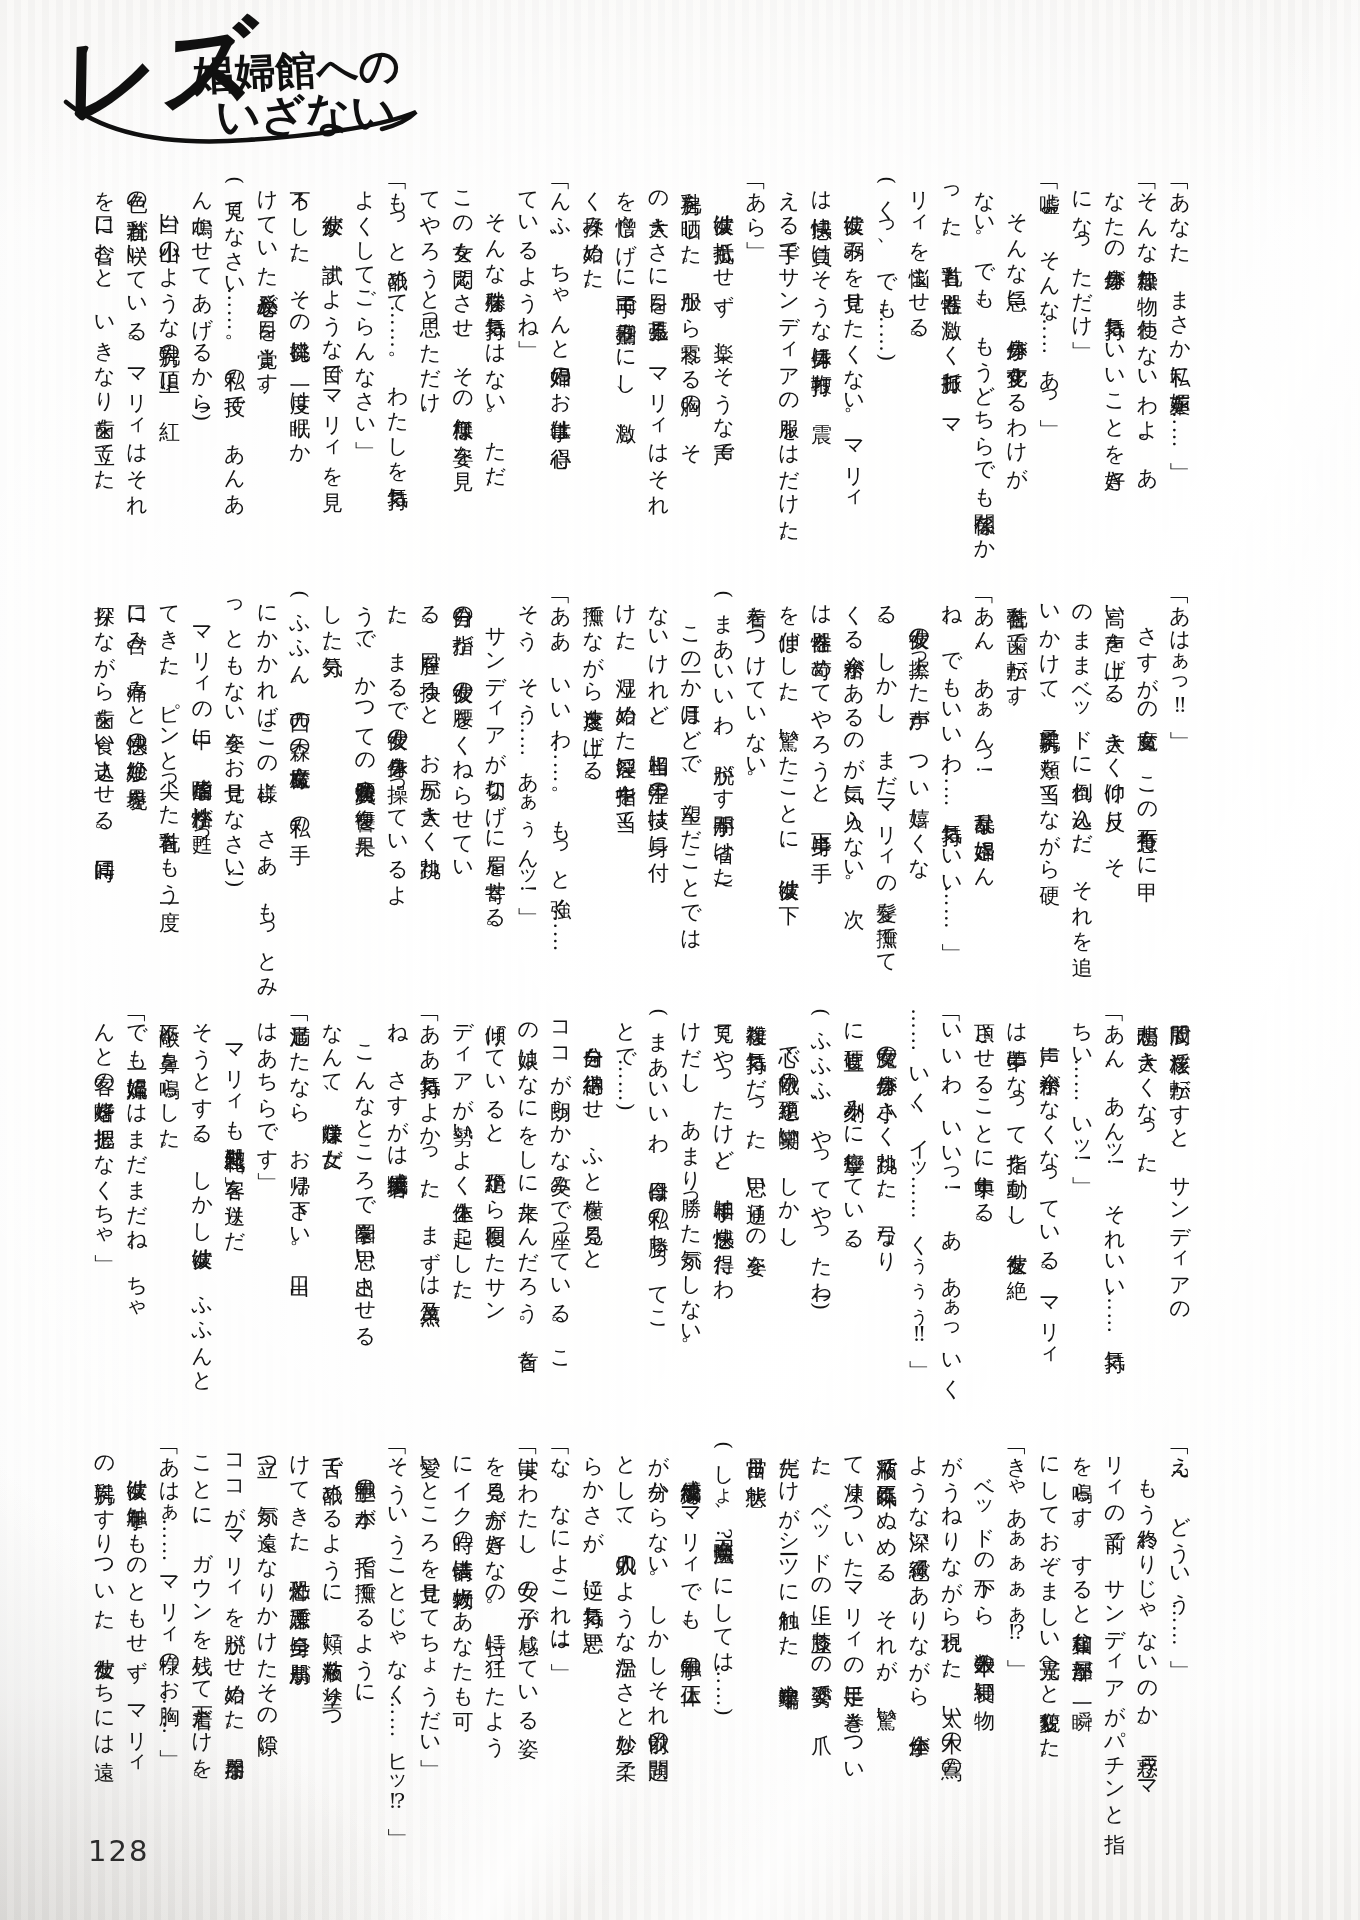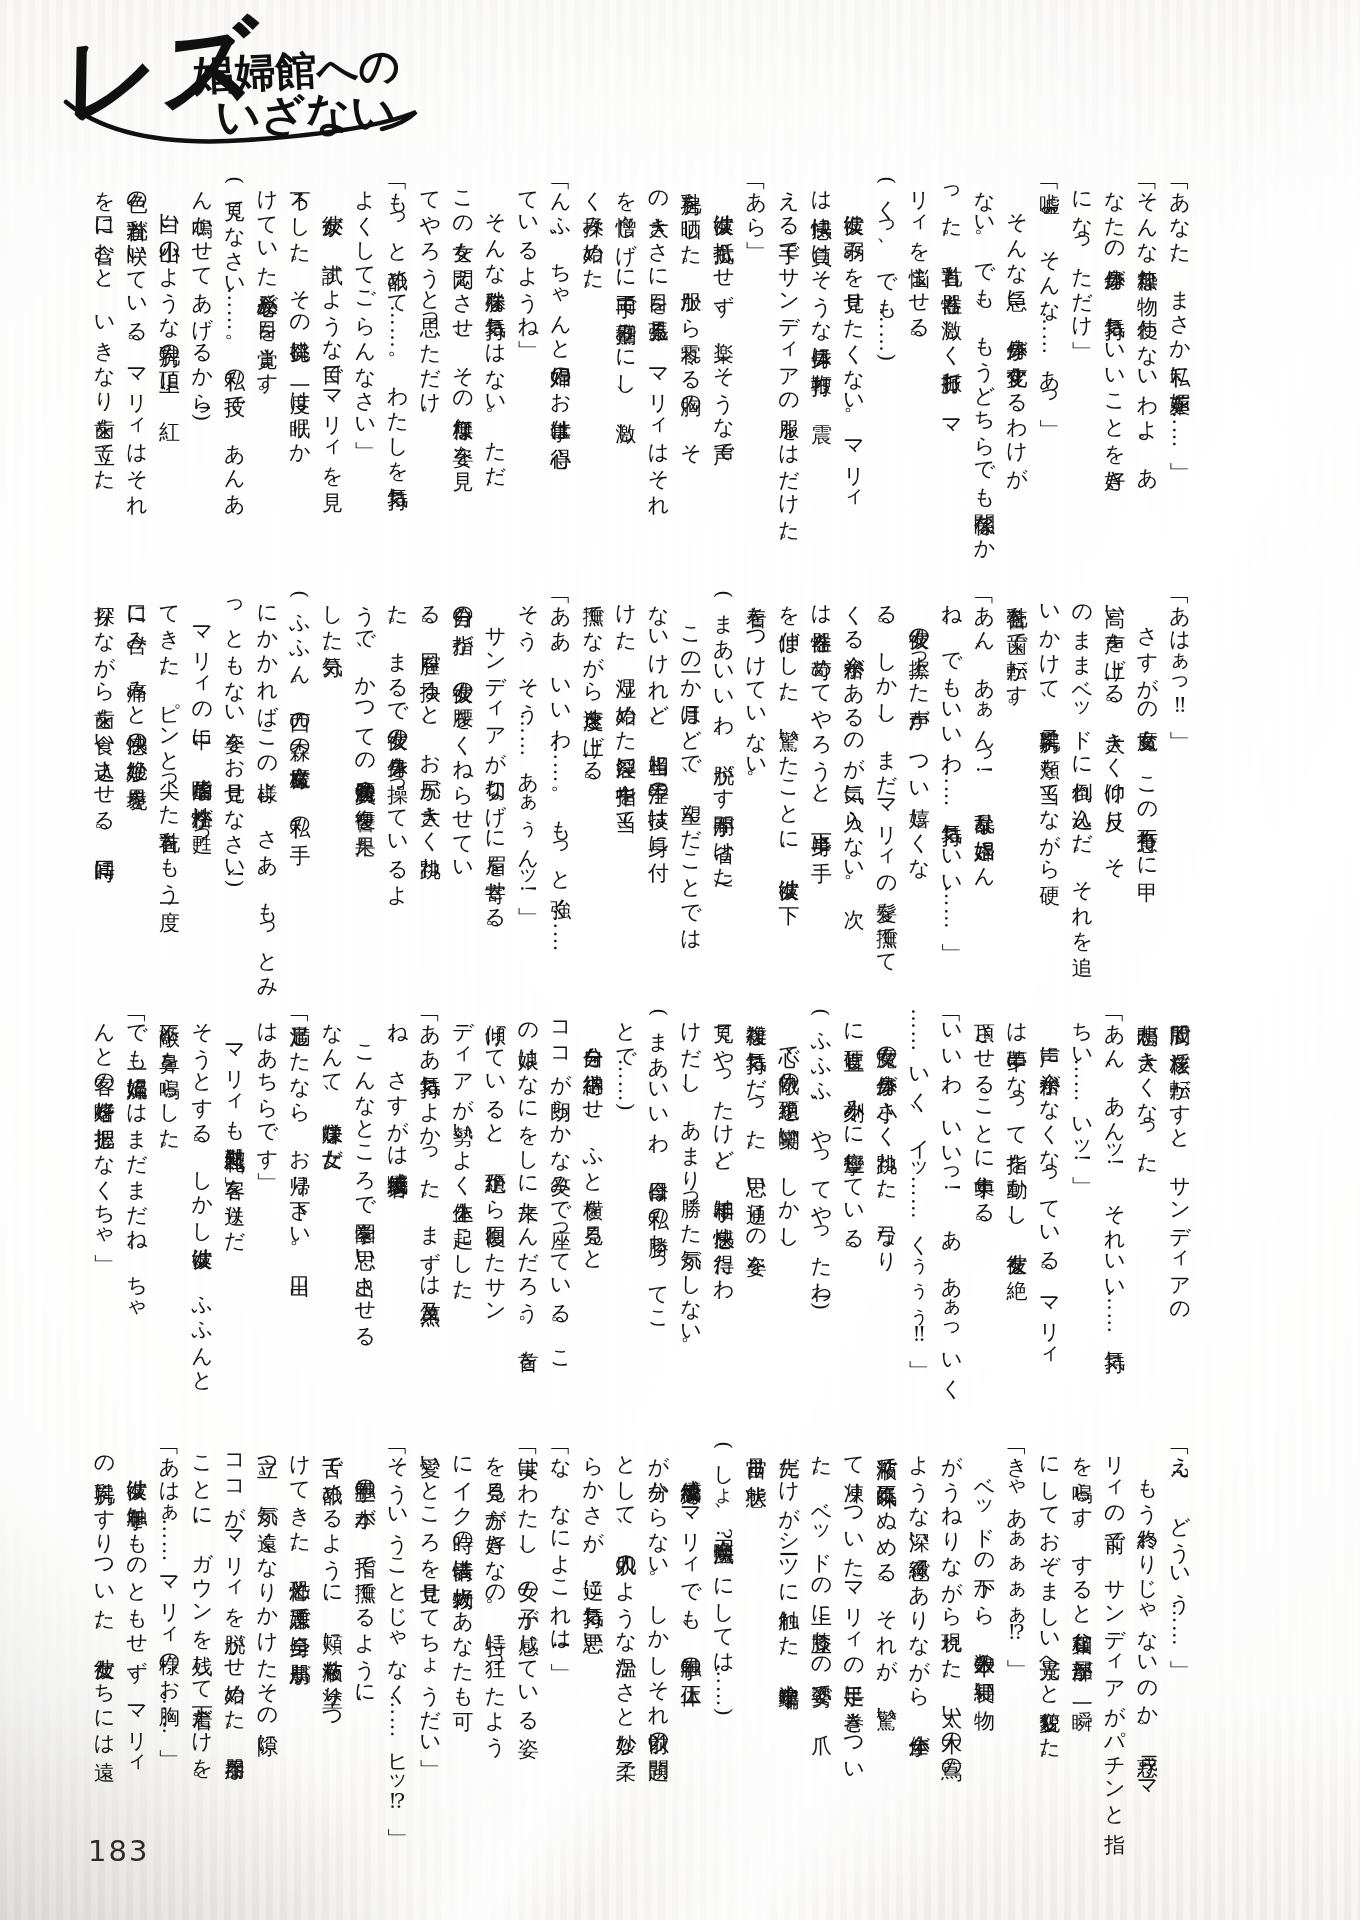--- a/index.html
+++ b/index.html
@@ -203,13 +203,13 @@
     <span class="line">舌で舐めるように、頬に粘液を塗りつ</span>
     <span class="line">けてきた。恐怖と嫌悪で全身に鳥肌が</span>
     <span class="line">立つ。気が遠くなりかけたその隙に、</span>
     <span class="line">ココがマリィを脱がせ始めた。器用な</span>
     <span class="line">ことに、ガウンを残して下着だけを。</span>
     <span class="line">「あはぁ……マリィ様のお胸……」</span>
     <span class="line">　彼女は触手をものともせず、マリィ</span>
     <span class="line">の乳房にすりついた。彼女たちには遠</span>
   </div>
 
-<div class="page-number">183</div>
+<div class="page-number">128</div>
 
 </body></html>

